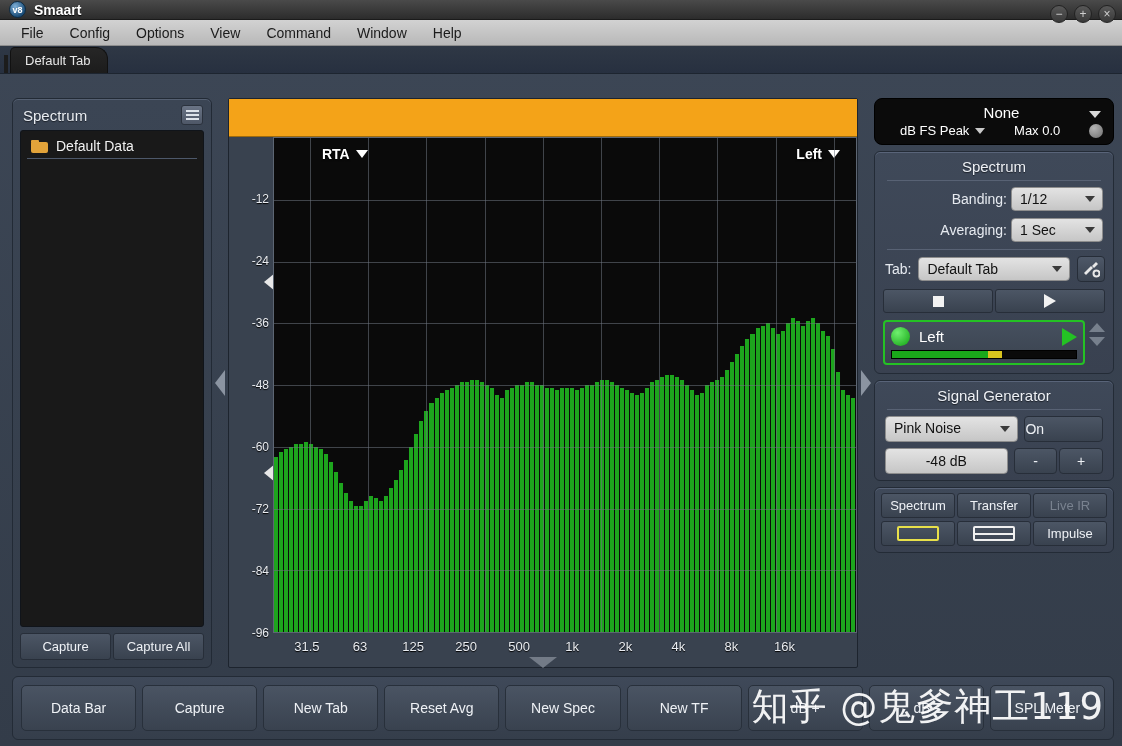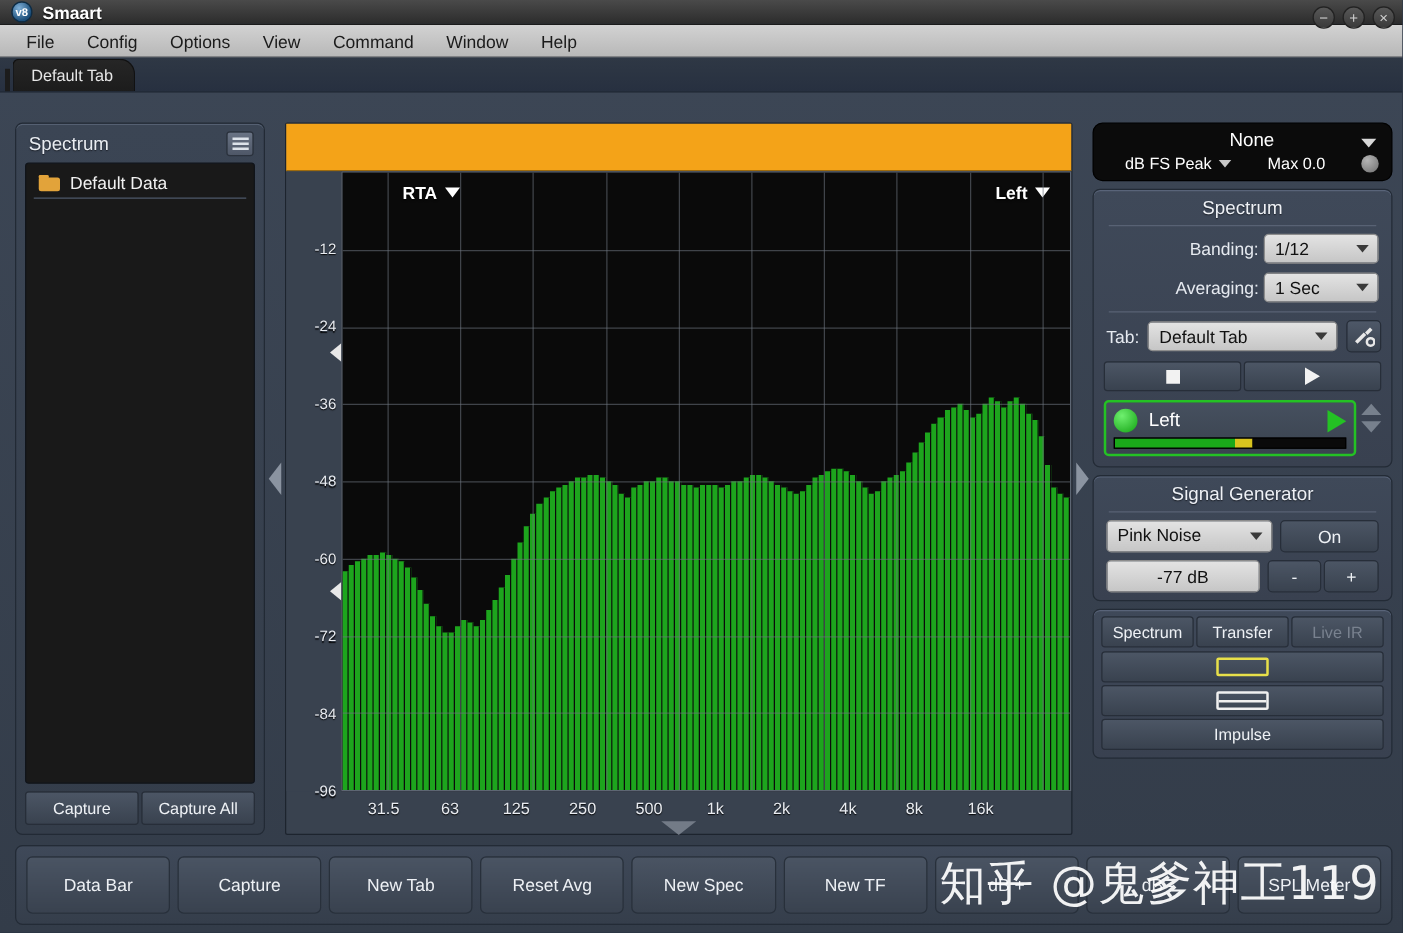--- a/index.html
+++ b/index.html
@@ -178,33 +178,33 @@
   .cm-a { width:52%; background:#1aa81a; }
   .cm-b { width:8%;  background:#d8c41e; }
   .cm-c { flex:1;    background:#0a0a0a; }
   .spin { display:flex; flex-direction:column; gap:5px; padding-top:3px; }
   .spin div { width:0;height:0;border-left:8px solid transparent;
     border-right:8px solid transparent; }
   .spin .up { border-bottom:9px solid #77808d; }
   .spin .dn { border-top:9px solid #77808d; }
   .sg-row { display:flex; gap:6px; padding:0 10px 6px; }
   .sg-combo { flex:1.35; }
-  .sg-btn { flex:1; text-align:center; font-size:14px; color:#eef1f5;
+  .sg-btn { flex:1; font-size:14px; color:#eef1f5;
     padding:4px 0; border-radius:4px;
     background: linear-gradient(#4c5665,#39424f); border:1px solid #272e39; }
   .sg-val { flex:1.35; text-align:center; font-size:14px; color:#111;
     padding:4px 0; border-radius:4px;
     background: linear-gradient(#e3e3e3,#c6c6c6); border:1px solid #8d8d8d; }
   .sg-pm { flex:1; display:flex; gap:2px; }
   .sg-pm div { flex:1; text-align:center; font-size:14px; color:#eef1f5;
     padding:4px 0; border-radius:4px;
     background: linear-gradient(#4c5665,#39424f); border:1px solid #272e39; }
   .mode-box { padding:5px 6px 6px; }
   .mode-row { display:flex; gap:2px; }
-  .mode-row + .mode-row { margin-top:3px;flex-direction:column; }
+  .mode-row + .mode-row { margin-top:3px; }
   .mode-btn { flex:1; text-align:center; font-size:13px; color:#eef1f5;
     padding:4px 0; border-radius:3px;
     background: linear-gradient(#4c5665,#39424f); border:1px solid #272e39; }
   .mode-btn.off { color:#79828f; }
   .mode-ic { flex:1; display:flex; align-items:center; justify-content:center;
     padding:4px 0; border-radius:3px;
     background: linear-gradient(#4c5665,#39424f); border:1px solid #272e39; }
   .ic-single { width:42px; height:15px; border:2px solid #e8e04a; border-radius:2px; }
   .ic-split { width:42px; height:15px; border:2px solid #f0f0f0; border-radius:2px;
     display:flex; flex-direction:column; }
@@ -544,21 +544,21 @@
         <div class="rp-title">Signal Generator</div>
         <div class="rp-sep"></div>
         <div class="sg-row">
           <span class="combo sg-combo">
             <span>Pink Noise</span>
             <span class="cb-caret"></span>
           </span>
           <span class="sg-btn">On</span>
         </div>
         <div class="sg-row">
-          <span class="sg-val">-77 dB</span>
+          <span class="sg-val">-48 dB</span>
           <span class="sg-pm">
             <div>-</div>
             <div>+</div>
           </span>
         </div>
       </div>
 
       <div class="rp-box mode-box">
         <div class="mode-row">
           <div class="mode-btn">Spectrum</div>

